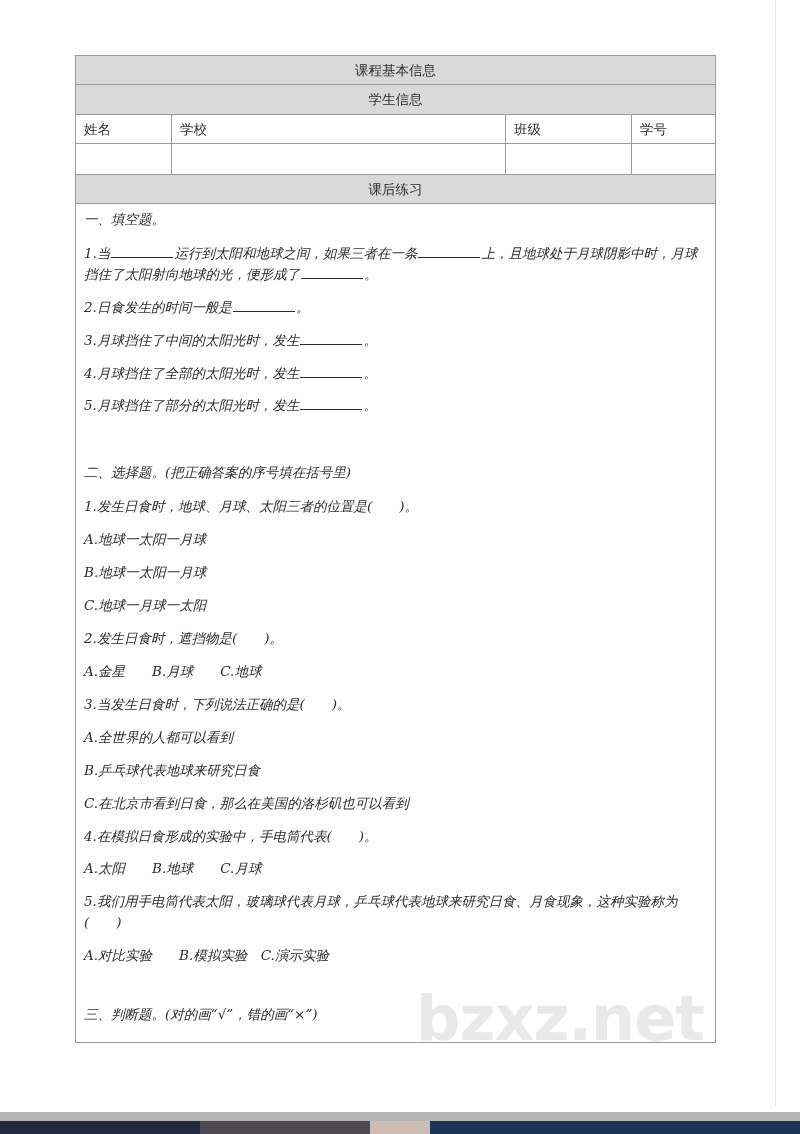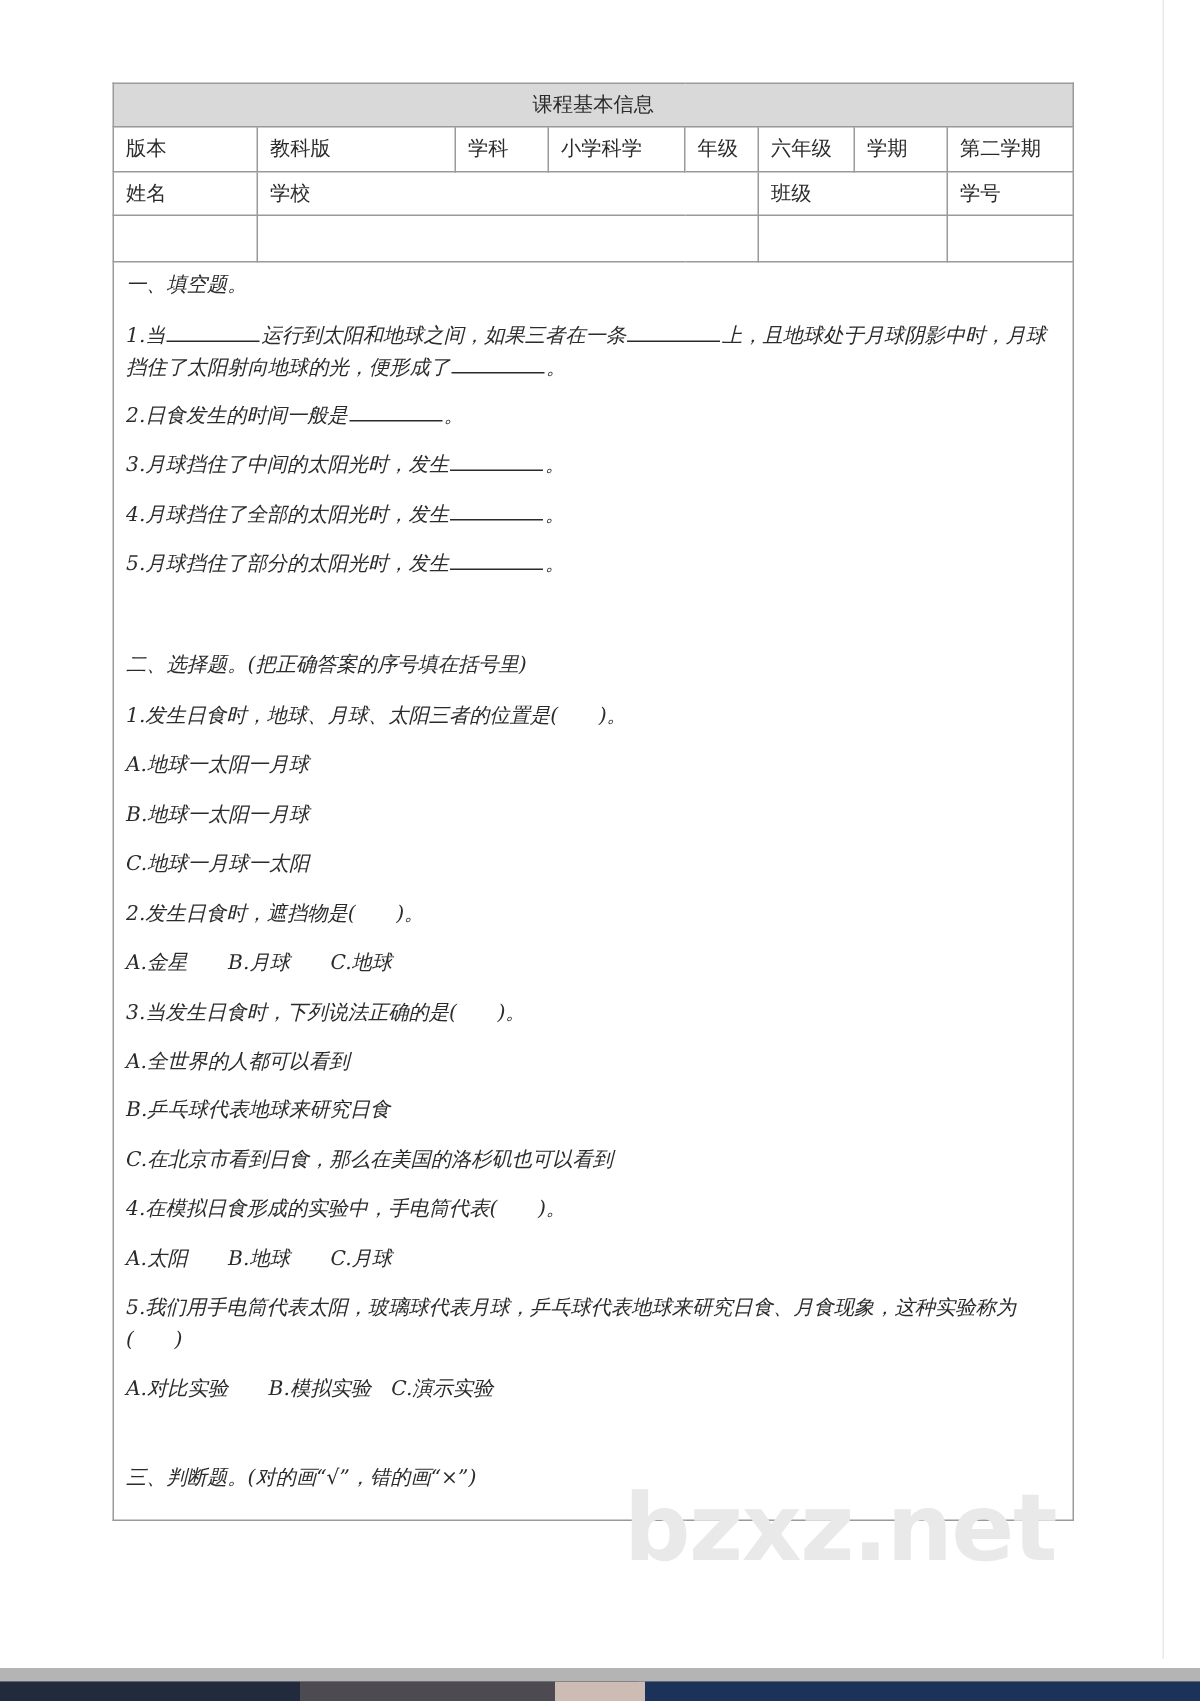--- a/index.html
+++ b/index.html
@@ -156,47 +156,43 @@
       <col style="width:64px">
       <col style="width:62px">
       <col style="width:84px">
     </colgroup>
 
     <tbody>
         <tr>
       <td class="band" colspan="8">课程基本信息</td>
     </tr>
 
-    <tr>
-      <td class="label">版本</td>
-      <td>教科版</td>
-      <td class="label">学科</td>
-      <td>小学科学</td>
-      <td class="label">年级</td>
-      <td>六年级</td>
-      <td class="label">学期</td>
-      <td>第二学期</td>
-    </tr>
-
-
+
+
+    <tr>
+      <td class="band" colspan="8">学生信息</td>
+    </tr>
 
     <tr>
       <td class="label">姓名</td>
       <td colspan="4">学校</td>
       <td colspan="2">班级</td>
       <td>学号</td>
     </tr>
 
     <tr>
       <td class="blankrow"></td>
       <td class="blankrow" colspan="4"></td>
       <td class="blankrow" colspan="2"></td>
       <td class="blankrow"></td>
     </tr>
 
+    <tr>
+      <td class="band" colspan="8">课后练习</td>
+    </tr>
 
     <tr>
       <td class="body-cell" colspan="8">
 
         <p class="qtext sec">一、填空题。</p>
 
         <p class="qtext">1.当<span class="blank-line"></span>运行到太阳和地球之间，如果三者在一条<span class="blank-line"></span>上，且地球处于月球阴影中时，月球挡住了太阳射向地球的光，便形成了<span class="blank-line"></span>。</p>
 
         <p class="qtext">2.日食发生的时间一般是<span class="blank-line"></span>。</p>
 

